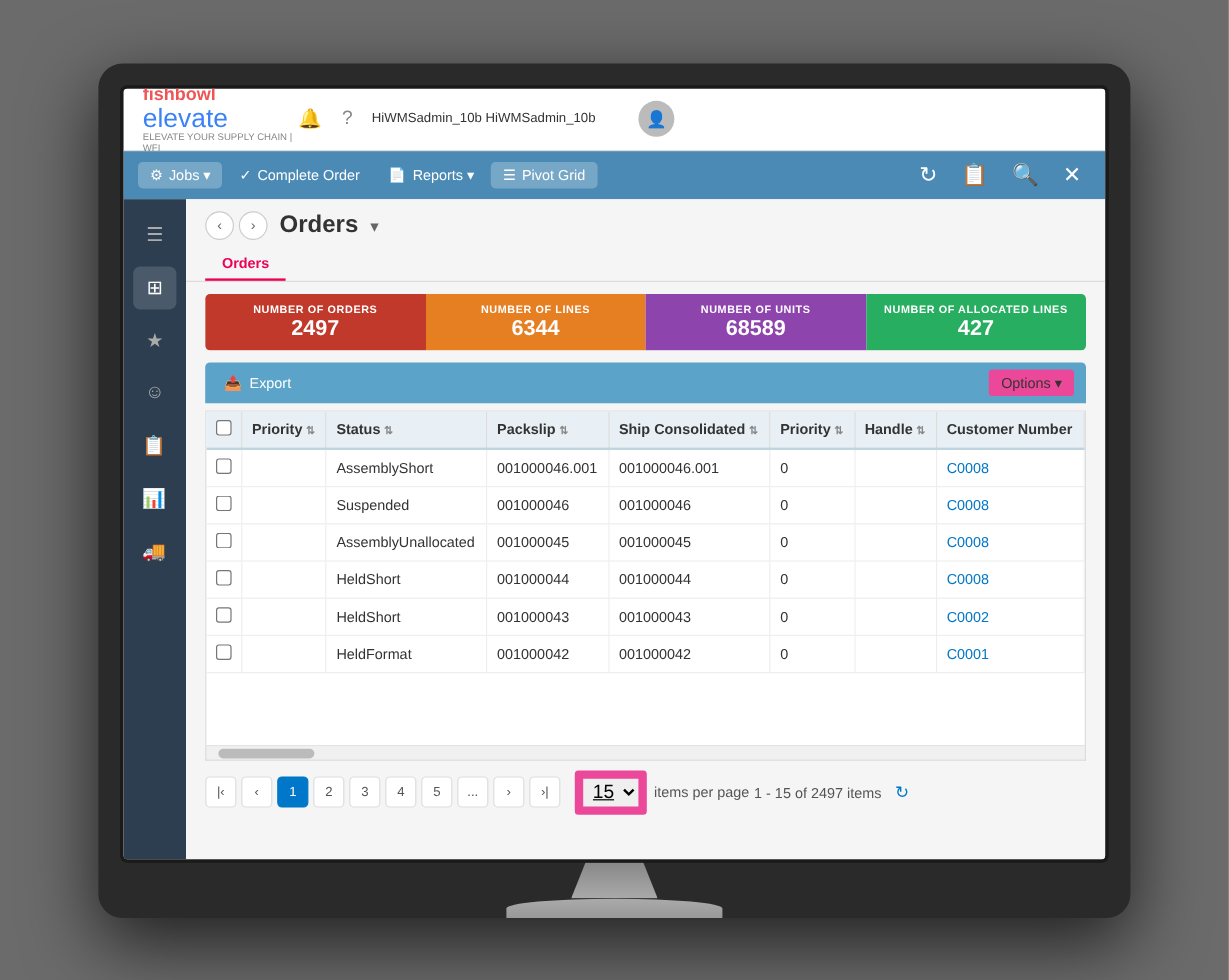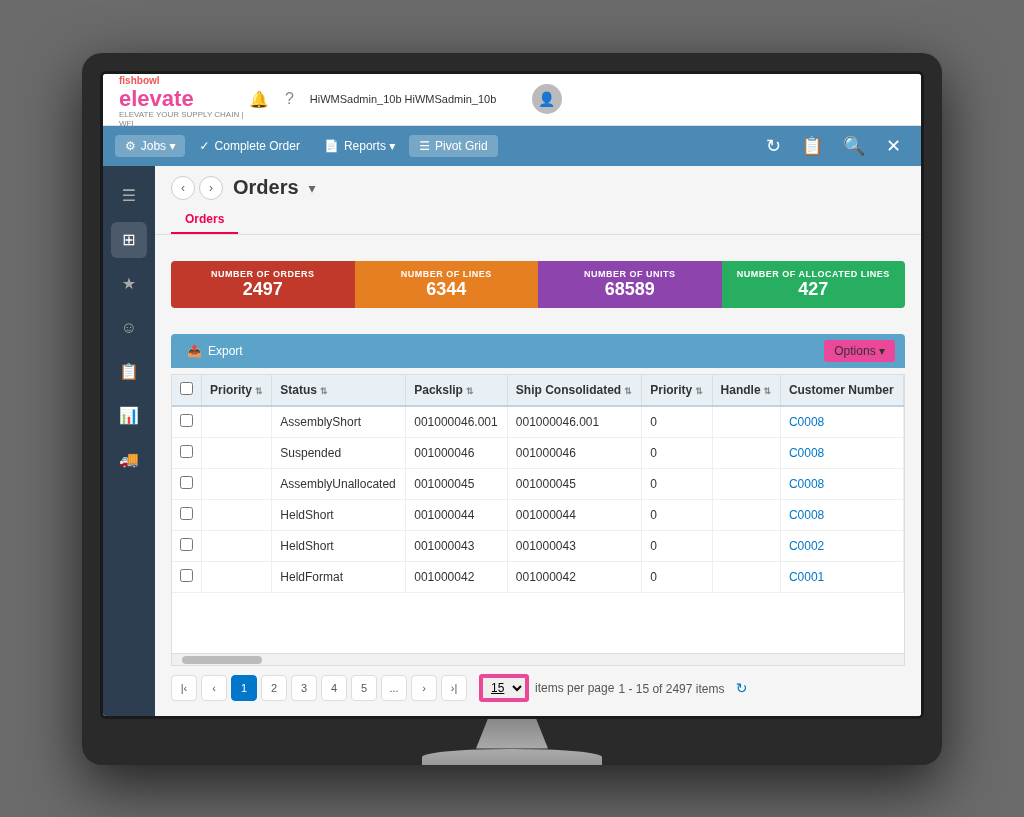--- a/index.html
+++ b/index.html
@@ -33,31 +33,31 @@
       padding: 0 16px;
       border-bottom: 1px solid #ddd;
     }
     .logo-area {
       display: flex;
       align-items: center;
       width: 130px;
     }
     .logo-text {
       font-size: 22px;
-      font-weight: 700;
-      color: #ec4899;
+      font-weight: 400;
+      color: #3b82f6;
       line-height: 1;
     }
     .logo-sub {
       font-size: 8px;
       color: #888;
       display: block;
     }
     .logo-brand {
-      font-size: 10px;
+      font-size: 15px;
       color: #e55;
       font-weight: 600;
     }
     .top-bar-title {
       font-size: 16px;
       font-weight: 600;
       color: #0077c8;
       flex: 1;
       padding-left: 20px;
     }
@@ -195,21 +195,21 @@
       border-bottom: 2px solid transparent;
     }
     .tab.active {
       color: #e05;
       border-bottom: 2px solid #e05;
       font-weight: 600;
     }
     
     .stats-row {
       display: flex;
-      margin: 26px 16px;
+      margin: 10px 16px;
       gap: 0;
       border-radius: 4px;
       overflow: hidden;
     }
     .stat-card {
       flex: 1;
       padding: 8px 12px;
       color: white;
       display: flex;
       flex-direction: column;
@@ -344,24 +344,24 @@
     }
     .items-per-page {
       display: flex;
       align-items: center;
       gap: 6px;
       margin-left: 8px;
       font-size: 12px;
       color: #555;
     }
     .items-select {
-      border: 4px solid #ec4899;
+      border: 7px solid #ec4899;
       border-radius: 3px;
       padding: 2px 4px;
-      font-size: 12px;
+      font-size: 16px;
       text-decoration: underline;
     }
     .page-info {
       flex: 1;
       text-align: left;
       font-size: 12px;
       color: #555;
     }
     .refresh-icon {
       color: #0077c8;

